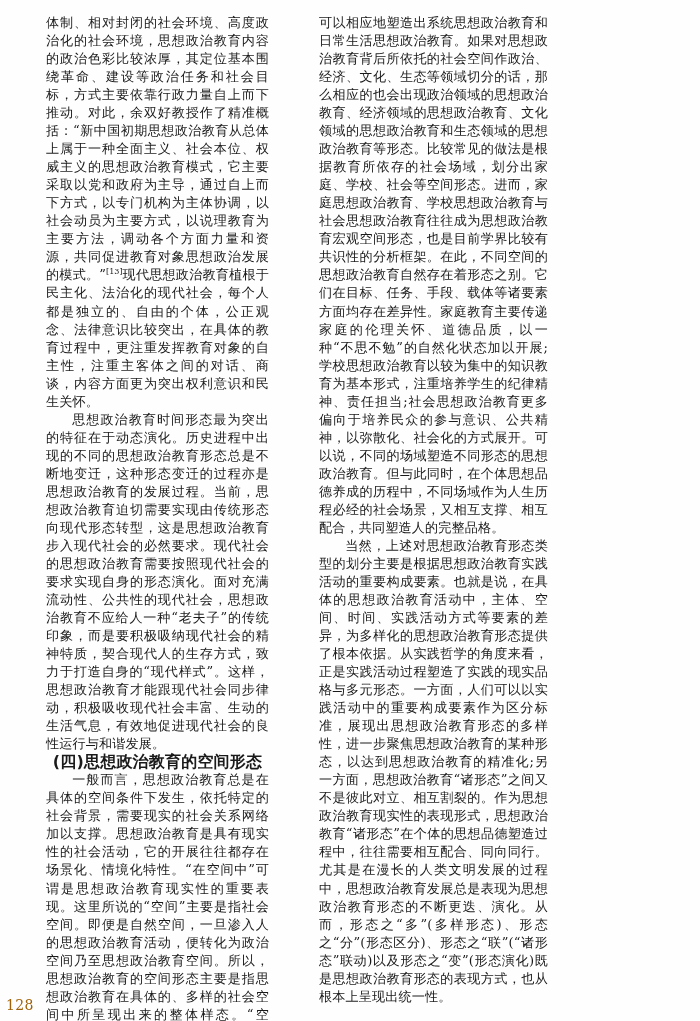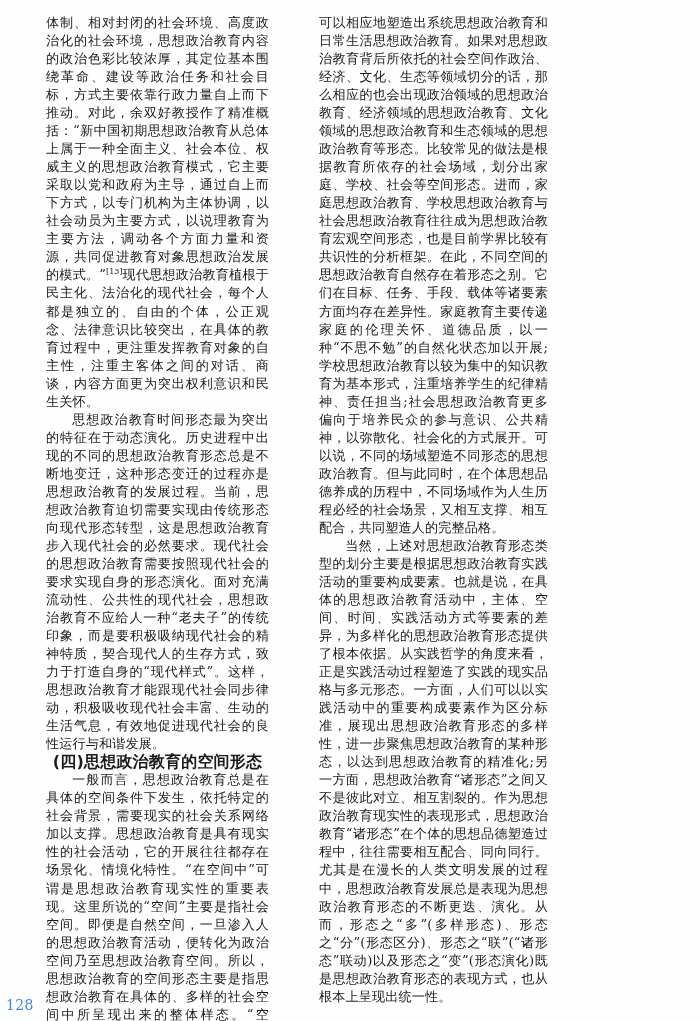--- a/index.html
+++ b/index.html
@@ -89,21 +89,21 @@
     line-height: 0;
     letter-spacing: 0;
   }
   .folio {
     position: absolute;
     left: 6px;
     bottom: 8px;
     font-size: 14px;
     line-height: 16px;
     font-family: "DejaVu Serif", "Liberation Serif", serif;
-    color: #3b82f6;
+    color: #a16207;
     letter-spacing: 0.3px;
   }
 </style>
 </head>
 <body>
 
 <div id="page">
 
   <div class="columns">
 

